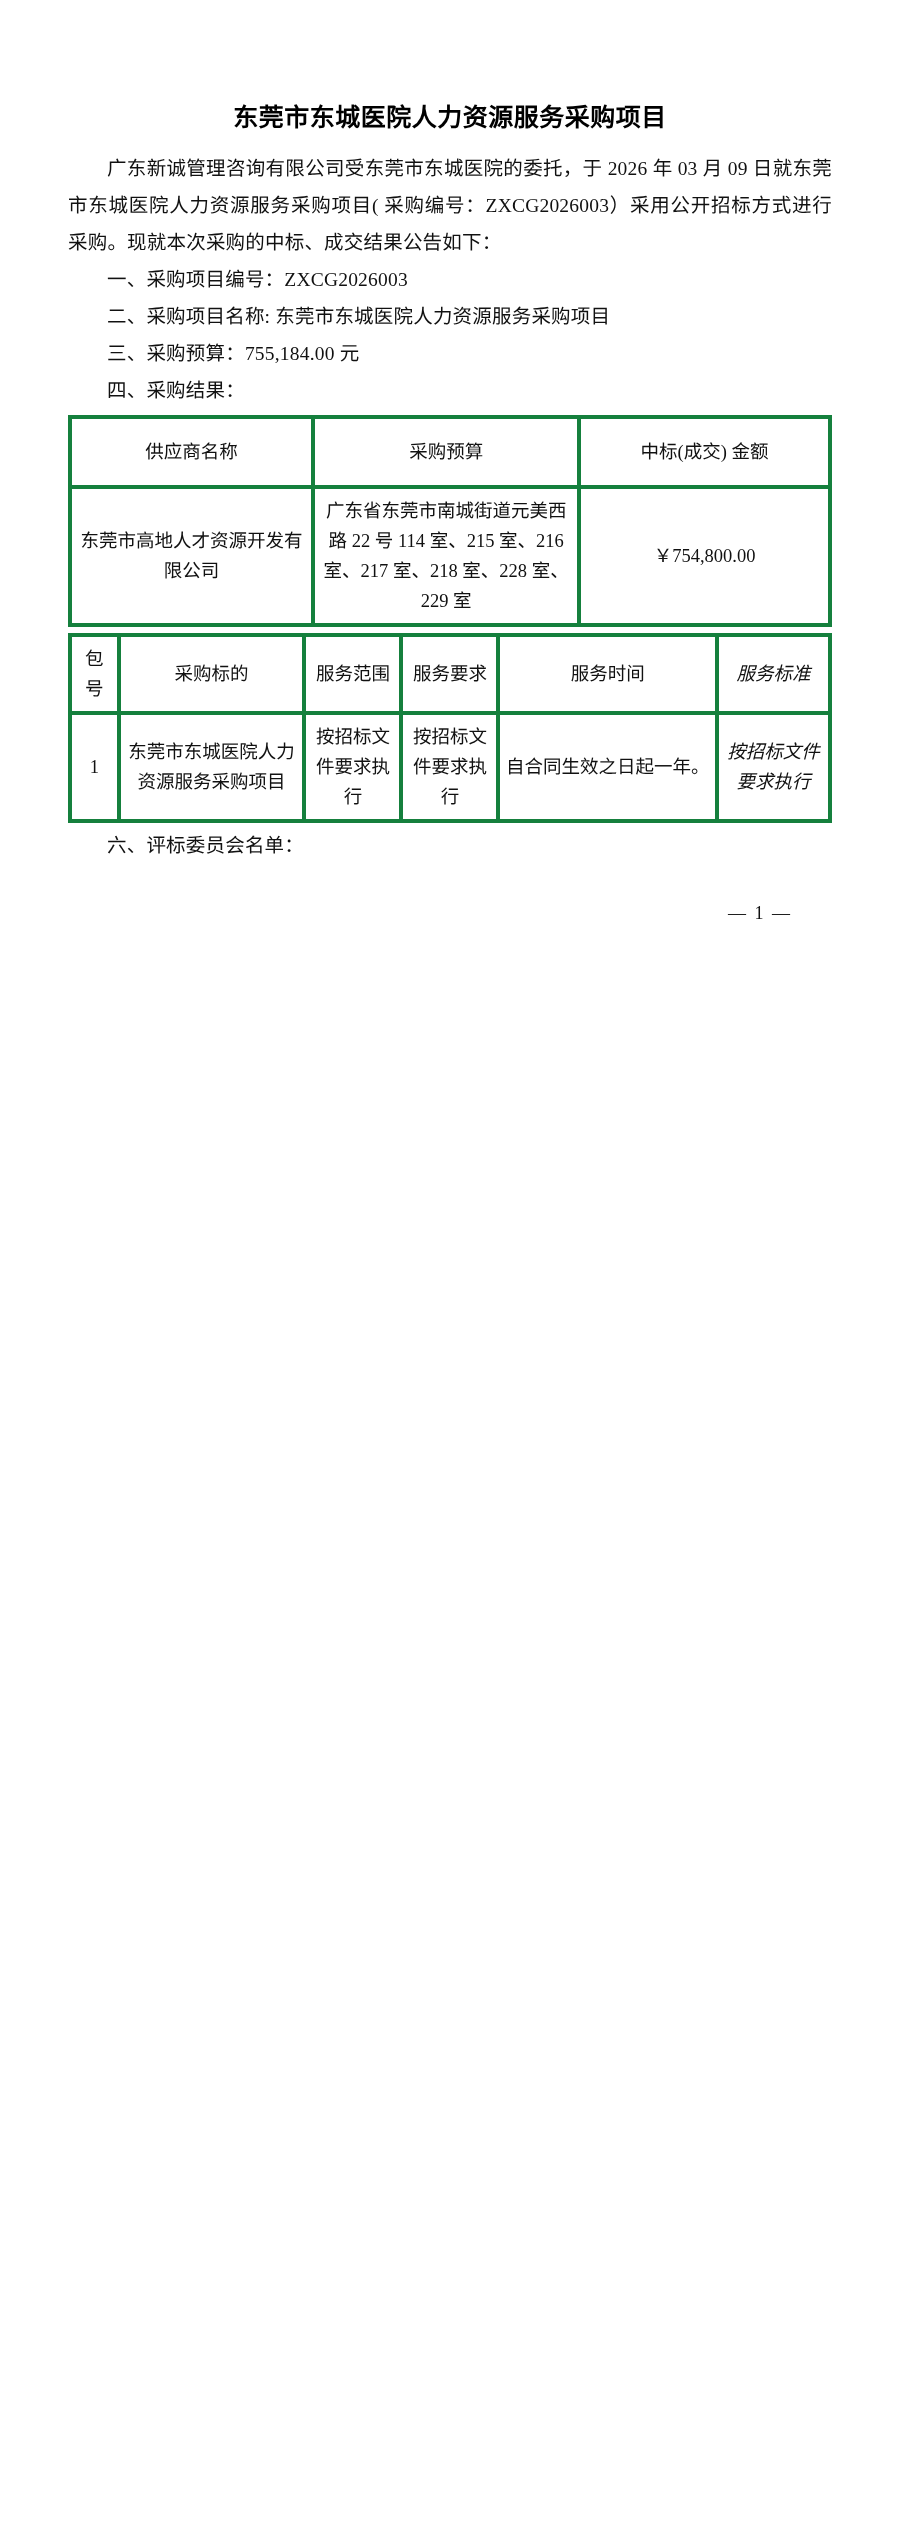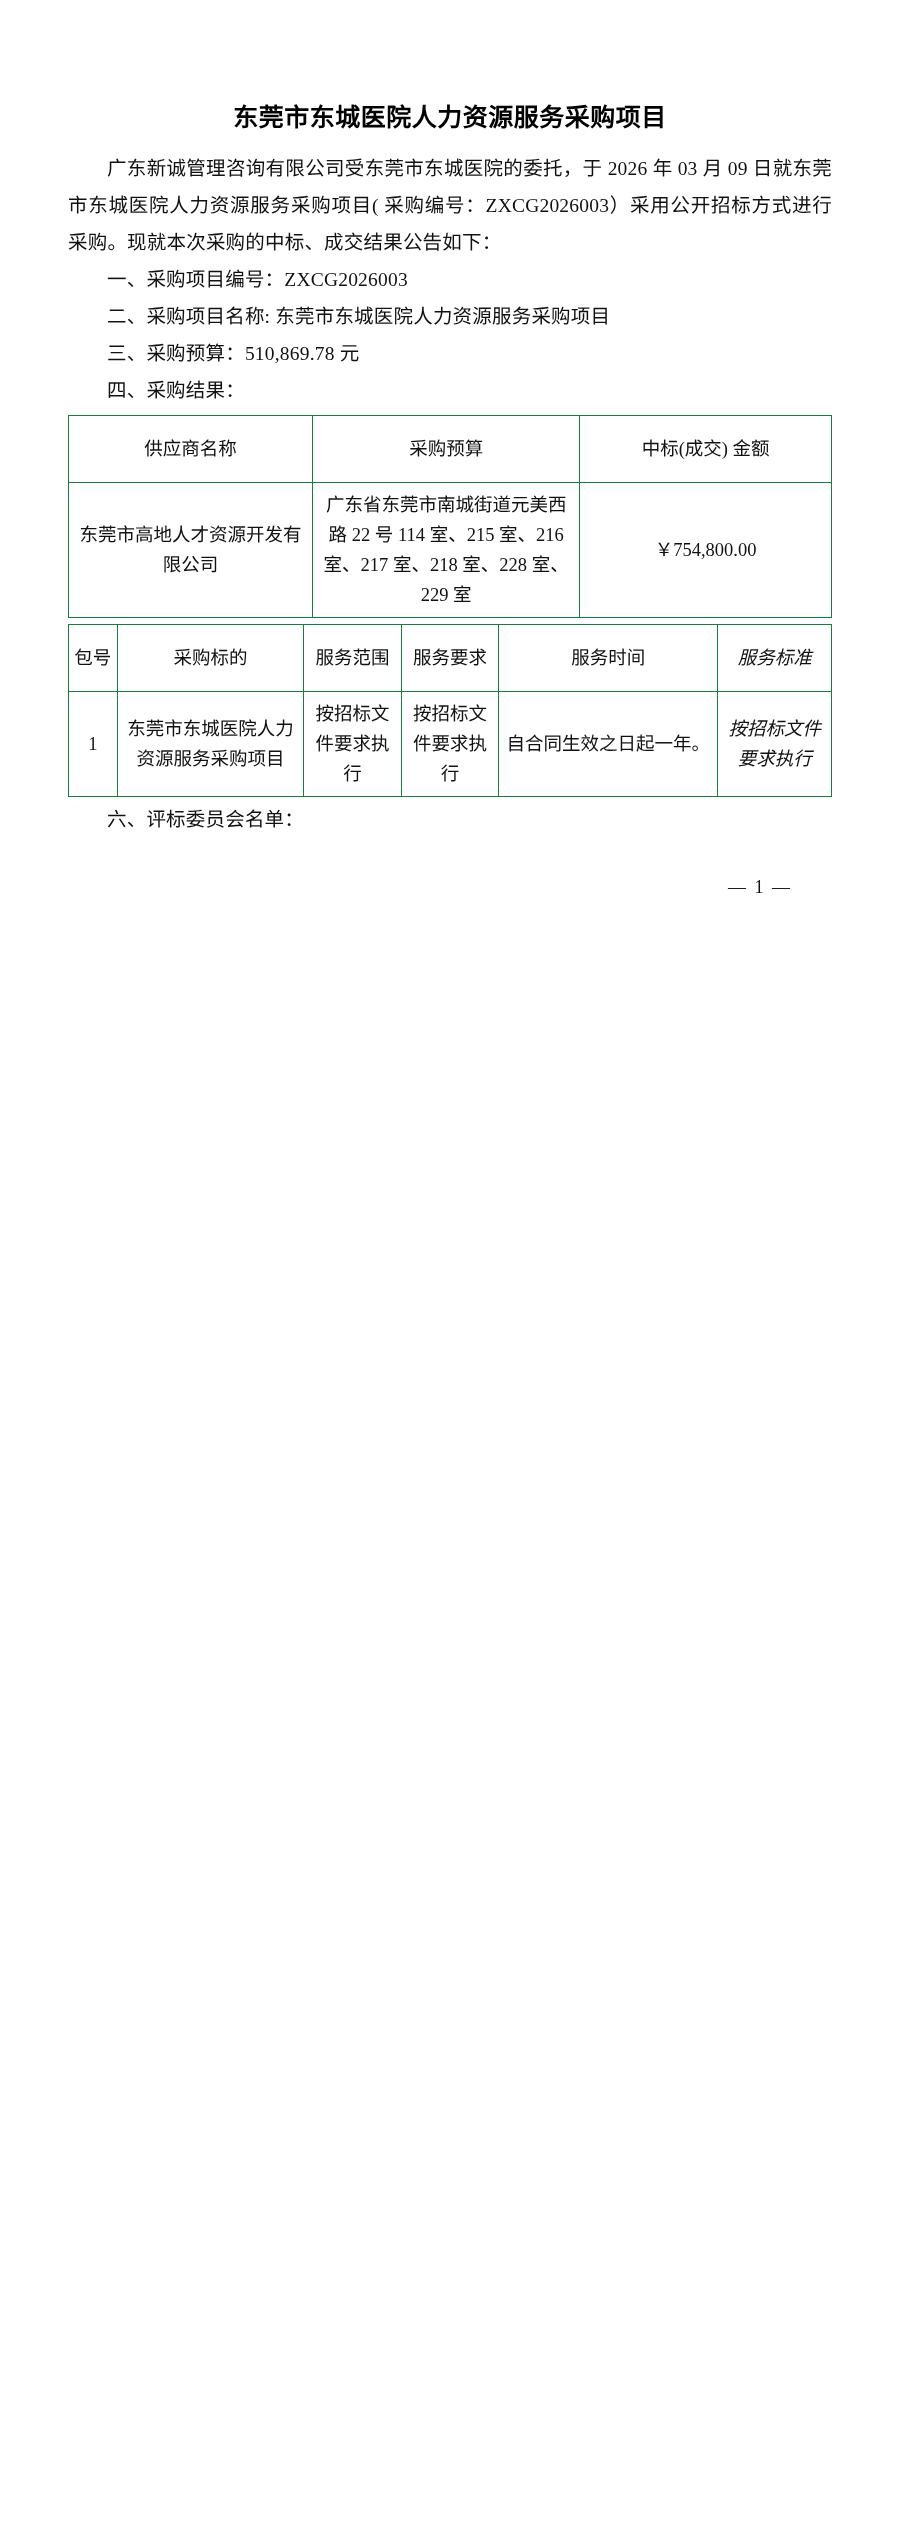--- a/index.html
+++ b/index.html
@@ -50,21 +50,21 @@
   .p.indent2{padding-left:2em;}
   
   table.doc-table{
     border-collapse:collapse;
     width:100%;
     margin:6px 0 4px 0;
     font-size:18.5px;
     line-height:30px;
   }
   table.doc-table td,table.doc-table th{
-    border:1px solid #15803d;
+    border:4px solid #15803d;
     text-align:center;
     vertical-align:middle;
     padding:7px 5px;
     font-weight:normal;
   }
   table.doc-table thead td{
     height:52px;
   }
   .t1 td.c1{width:32%;}
   .t1 td.c2{width:35%;}
@@ -93,21 +93,21 @@
   <div class="sheet">
 
     <div class="doc-title">
       <span class="ln">东莞市东城医院人力资源服务采购项目</span>
     </div>
 
     <p class="p indent">广东新诚管理咨询有限公司受东莞市东城医院的委托，于 2026 年 03 月 09 日就东莞市东城医院人力资源服务采购项目( 采购编号：ZXCG2026003）采用公开招标方式进行采购。现就本次采购的中标、成交结果公告如下：</p>
 
     <p class="p indent2">一、采购项目编号：ZXCG2026003</p>
     <p class="p indent2">二、采购项目名称: 东莞市东城医院人力资源服务采购项目</p>
-    <p class="p indent2">三、采购预算：510,869.78 元</p>
+    <p class="p indent2">三、采购预算：755,184.00 元</p>
     <p class="p indent2">四、采购结果：</p>
 
     <table class="doc-table t1">
       <thead>
         <tr>
           <td class="c1">供应商名称</td>
           <td class="c2">采购预算</td>
           <td class="c3">中标(成交) 金额</td>
         </tr>
       </thead>

